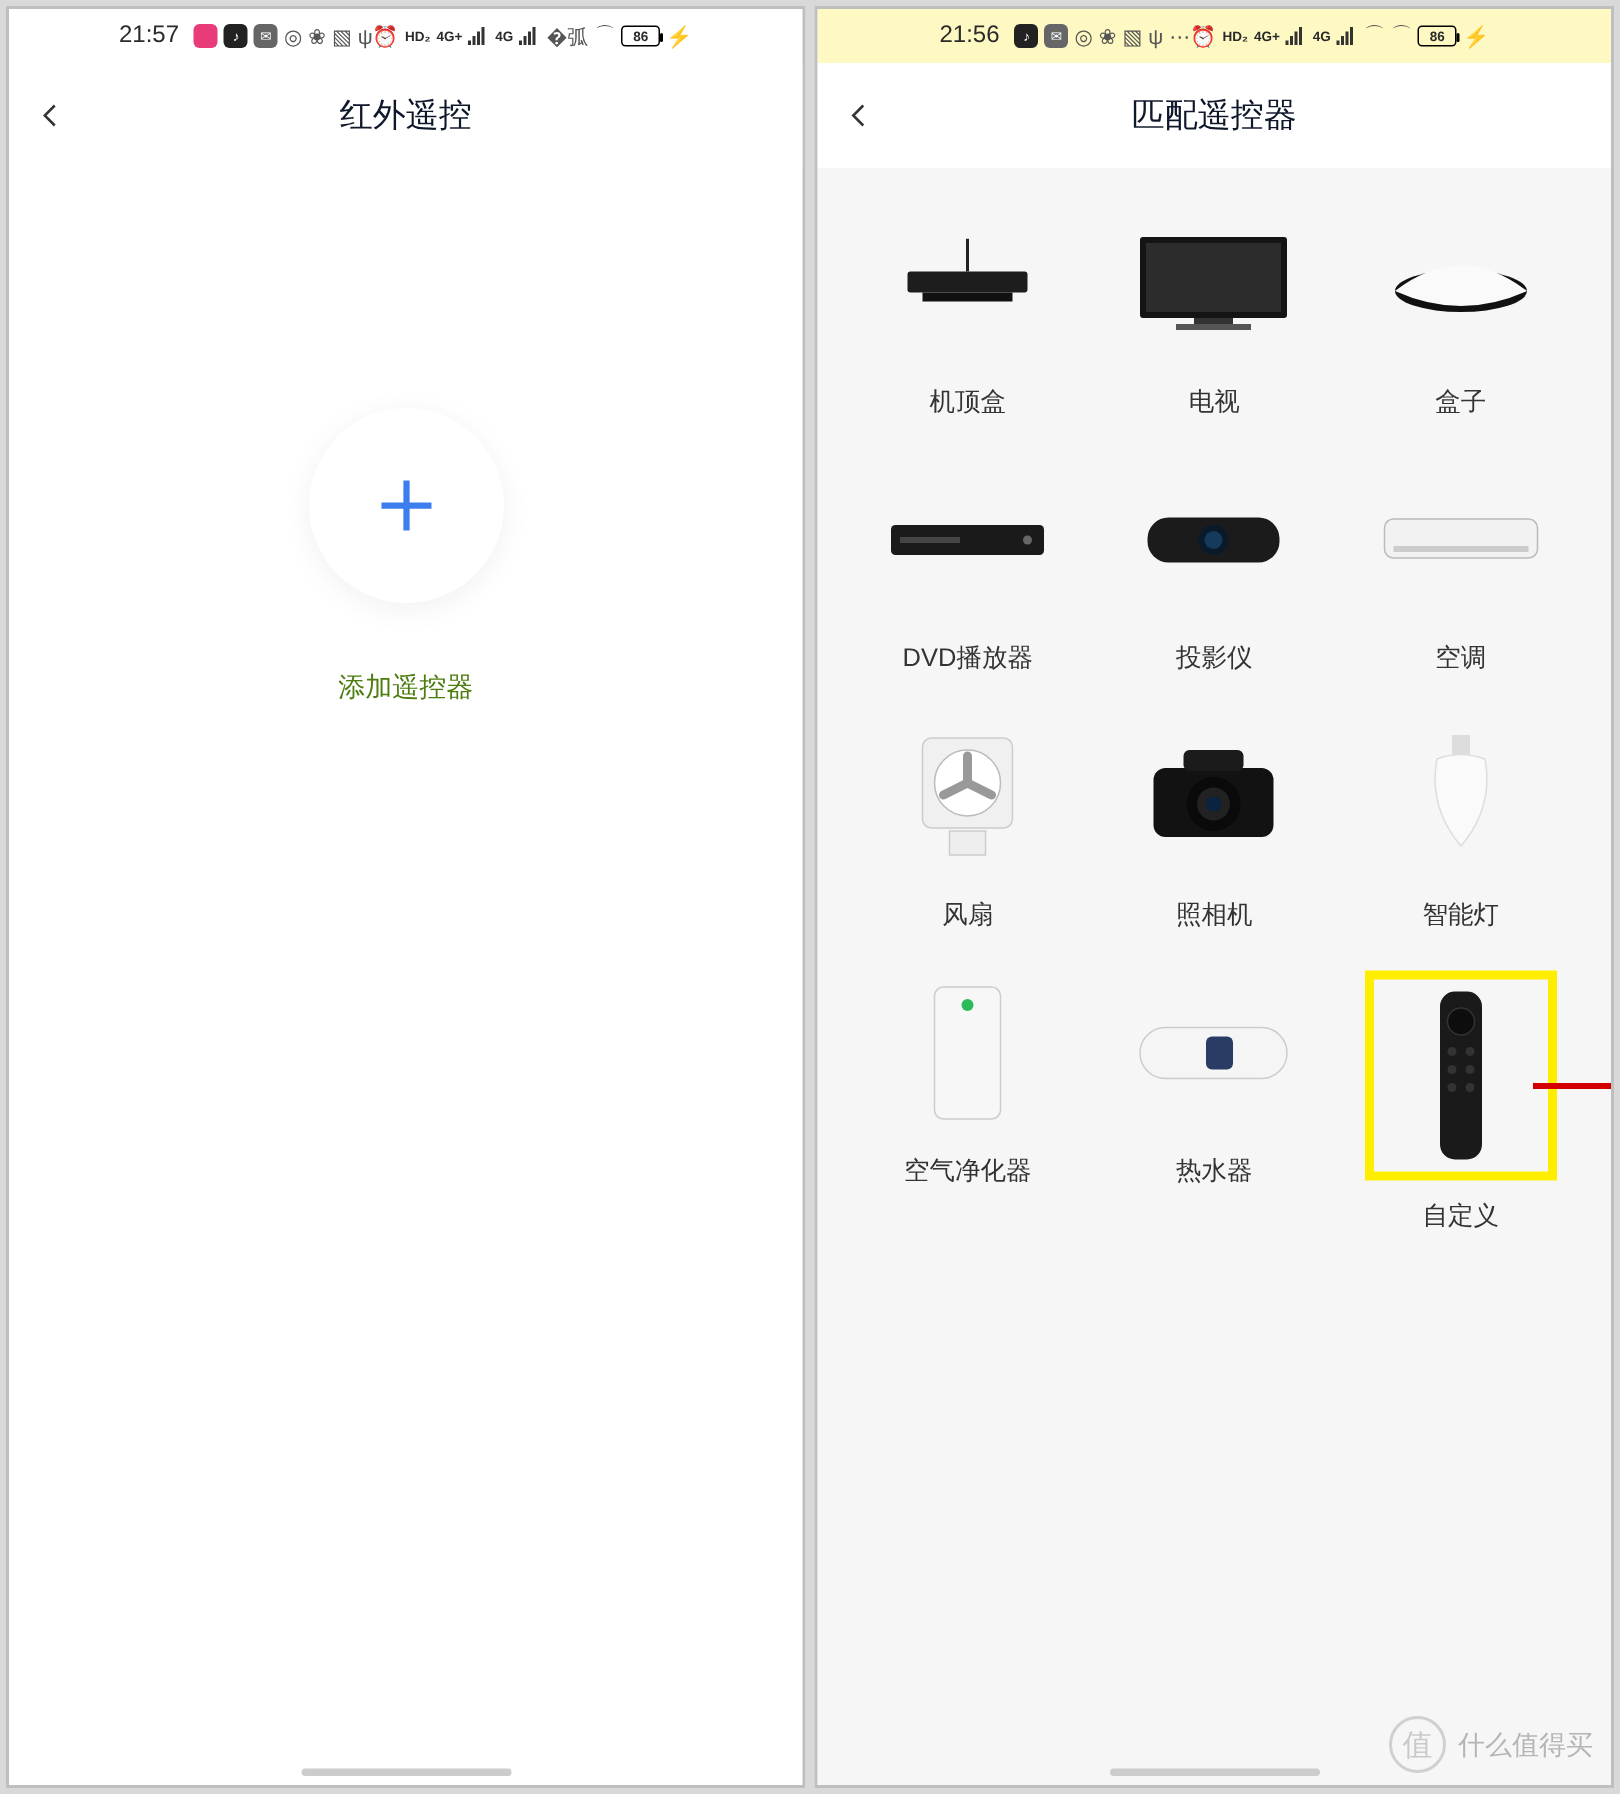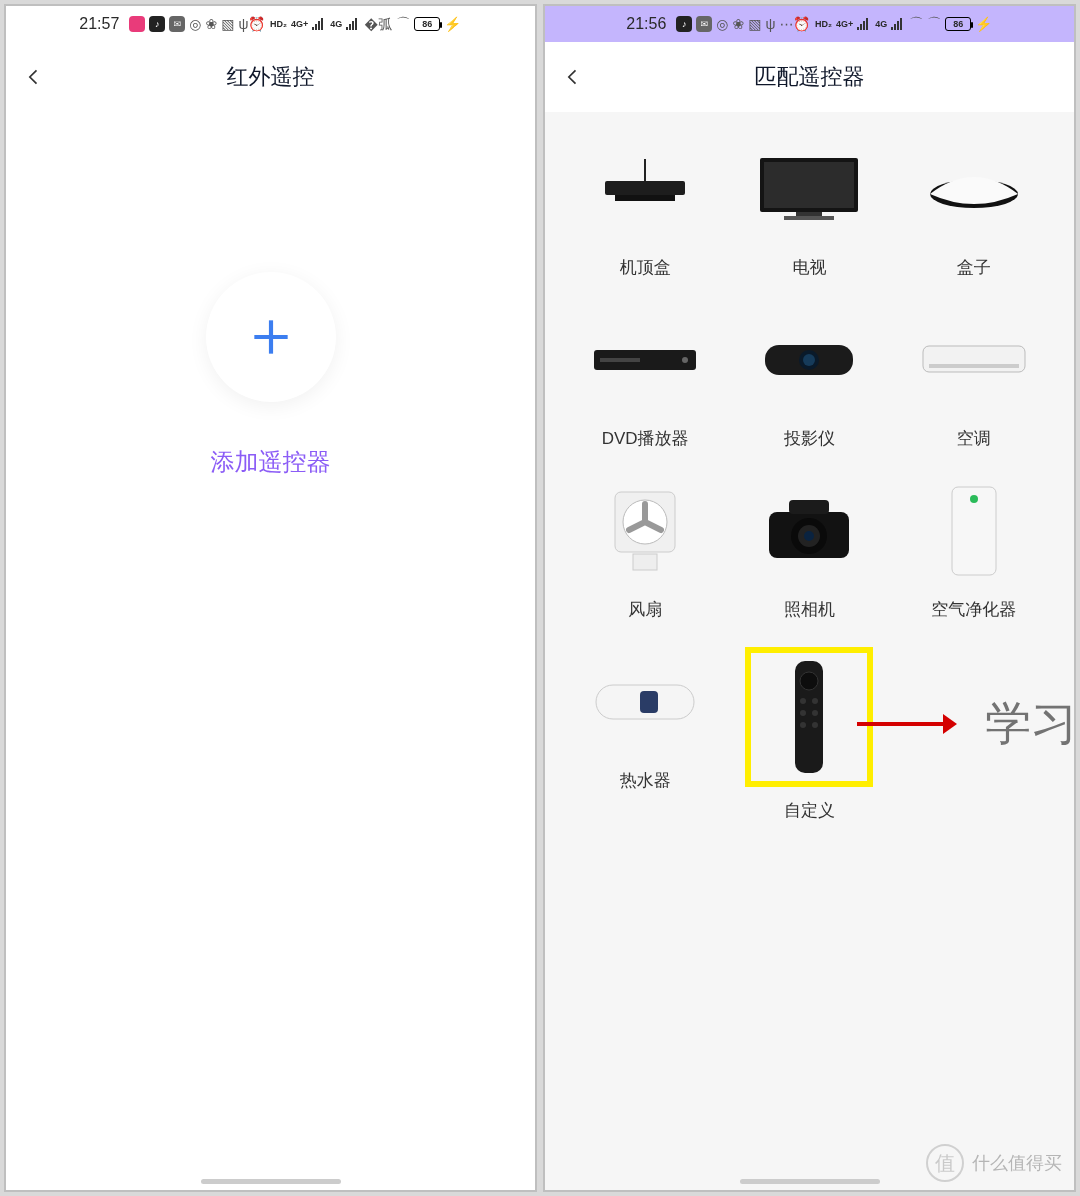--- a/index.html
+++ b/index.html
@@ -91,21 +91,21 @@
     padding-top: 160px;
   }
   .add-circle {
     width: 130px; height:130px; border-radius:50%;
     background:#fff;
     box-shadow: 0 4px 20px rgba(0,0,0,0.06);
     display:flex; align-items:center; justify-content:center;
     margin-bottom: 44px;
   }
   .add-circle svg { width:50px; height:50px; stroke:#3c7ef0; stroke-width:2; }
-  .add-label { font-size:24px; color:#8b5cf6; }
+  .add-label { font-size:18px; color:#4d7c0f; }
 
   
   .grid {
     flex:1;
     display:grid;
     grid-template-columns: repeat(3, 1fr);
     row-gap: 26px;
     column-gap: 0;
     padding: 22px 18px;
     align-content:start;
@@ -201,21 +201,21 @@
           <line x1="12" y1="4" x2="12" y2="20"></line>
           <line x1="4" y1="12" x2="20" y2="12"></line>
         </svg>
     </div>
     <div class="add-label">添加遥控器</div>
   </div>
   <div class="home-indicator"></div>
 </div>
 
 <div class="phone right">
-  <div class="status-bar" style="background:#c4b5fd;">
+  <div class="status-bar" style="background:#fef9c3;">
     <div class="status-left">
       <span class="status-time">21:56</span>
       <span class="pill black">♪</span>
       <span class="pill gray">✉</span>
       <span class="sicon">◎</span>
       <span class="sicon">❀</span>
       <span class="sicon">▧</span>
       <span class="sicon">ψ</span>
       <span class="sicon">⋯</span>
     </div>
@@ -338,20 +338,29 @@
             <rect x="10" y="16" width="80" height="46" rx="8" fill="#121212"></rect>
             <rect x="30" y="4" width="40" height="14" rx="4" fill="#1b1b1b"></rect>
             <circle cx="50" cy="40" r="18" fill="#0a0a0a"></circle>
             <circle cx="50" cy="40" r="11" fill="#222"></circle>
             <circle cx="50" cy="40" r="5" fill="#0a2340"></circle>
           </svg>
       </div>
       <div class="cell-label">照相机</div>
     </div>
 
+    <div class="cell">
+      <div class="icon-box">
+        <svg width="60" height="90" viewBox="0 0 60 90">
+            <rect x="24" y="4" width="12" height="16" fill="#ddd"></rect>
+            <path d="M14 20 Q30 14 46 20 Q52 52 30 78 Q8 52 14 20" fill="#fafafa" stroke="#ddd"></path>
+          </svg>
+      </div>
+      <div class="cell-label">智能灯</div>
+    </div>
 
     <div class="cell">
       <div class="icon-box">
         <svg width="60" height="100" viewBox="0 0 60 100">
             <rect x="8" y="6" width="44" height="88" rx="6" fill="#f7f7f7" stroke="#ccc"></rect>
             <circle cx="30" cy="18" r="4" fill="#2bbb5a"></circle>
           </svg>
       </div>
       <div class="cell-label">空气净化器</div>
     </div>

